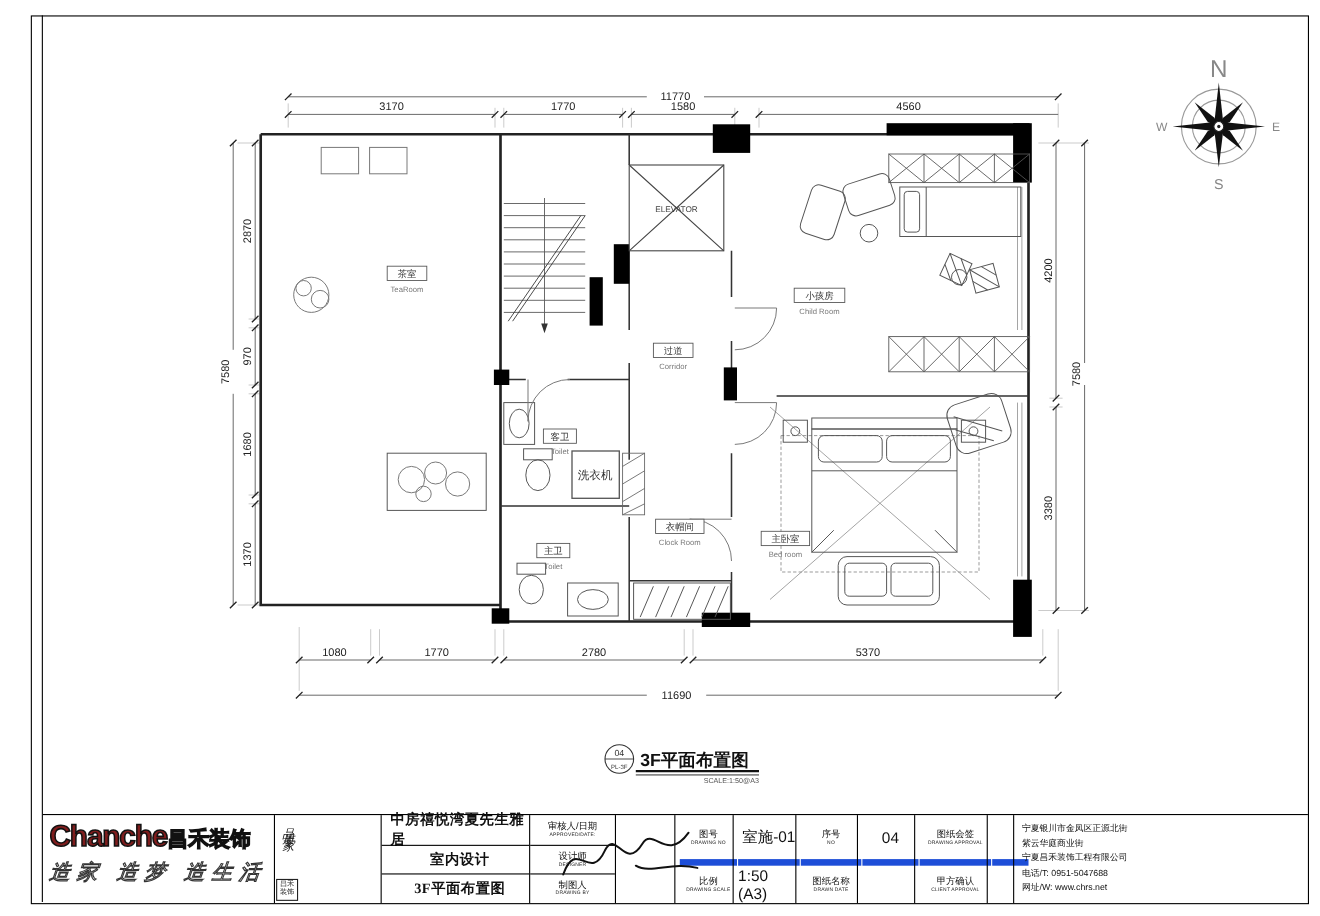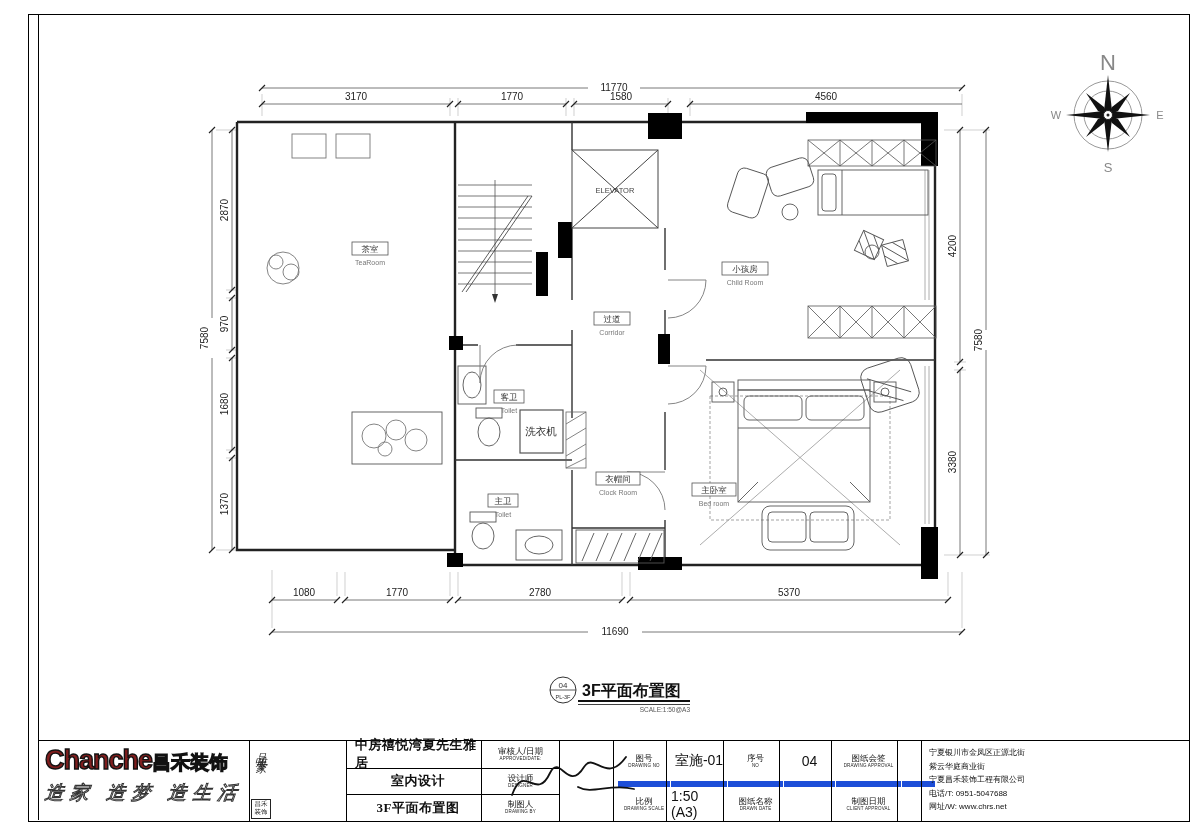--- a/index.html
+++ b/index.html
@@ -354,21 +354,21 @@
           <div class="val-s">04</div>
         </div>
       <div class="row2 r2"></div>
     </div>
     <div class="cell" style="left:792px;width:66px;">
       <div class="row2 r1">
           <div class="cnl">图纸会签</div>
           <div class="enl">DRAWING APPROVAL</div>
         </div>
       <div class="row2 r2">
-          <div class="cnl">制图日期</div>
+          <div class="cnl">甲方确认</div>
           <div class="enl">CLIENT APPROVAL</div>
         </div>
     </div>
     <div class="cell" style="left:858px;width:34px;">
       <div class="row2 r1"></div>
         <div class="row2 r2"></div>
     </div>
 
     <div class="cell company-cell" style="left:882px;width:108px;">
       <div>宁夏银川市金凤区正源北街</div>

